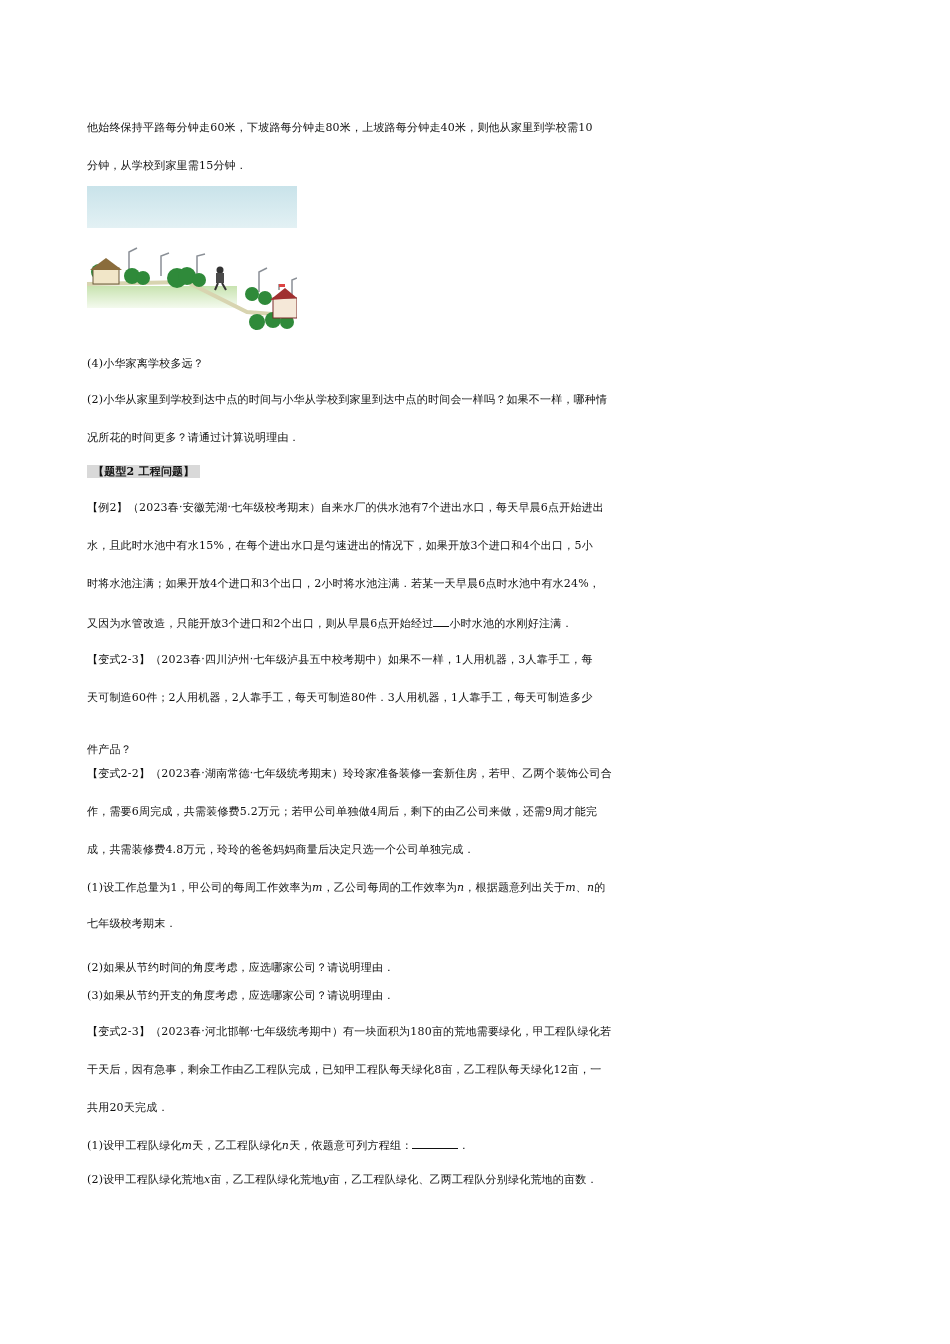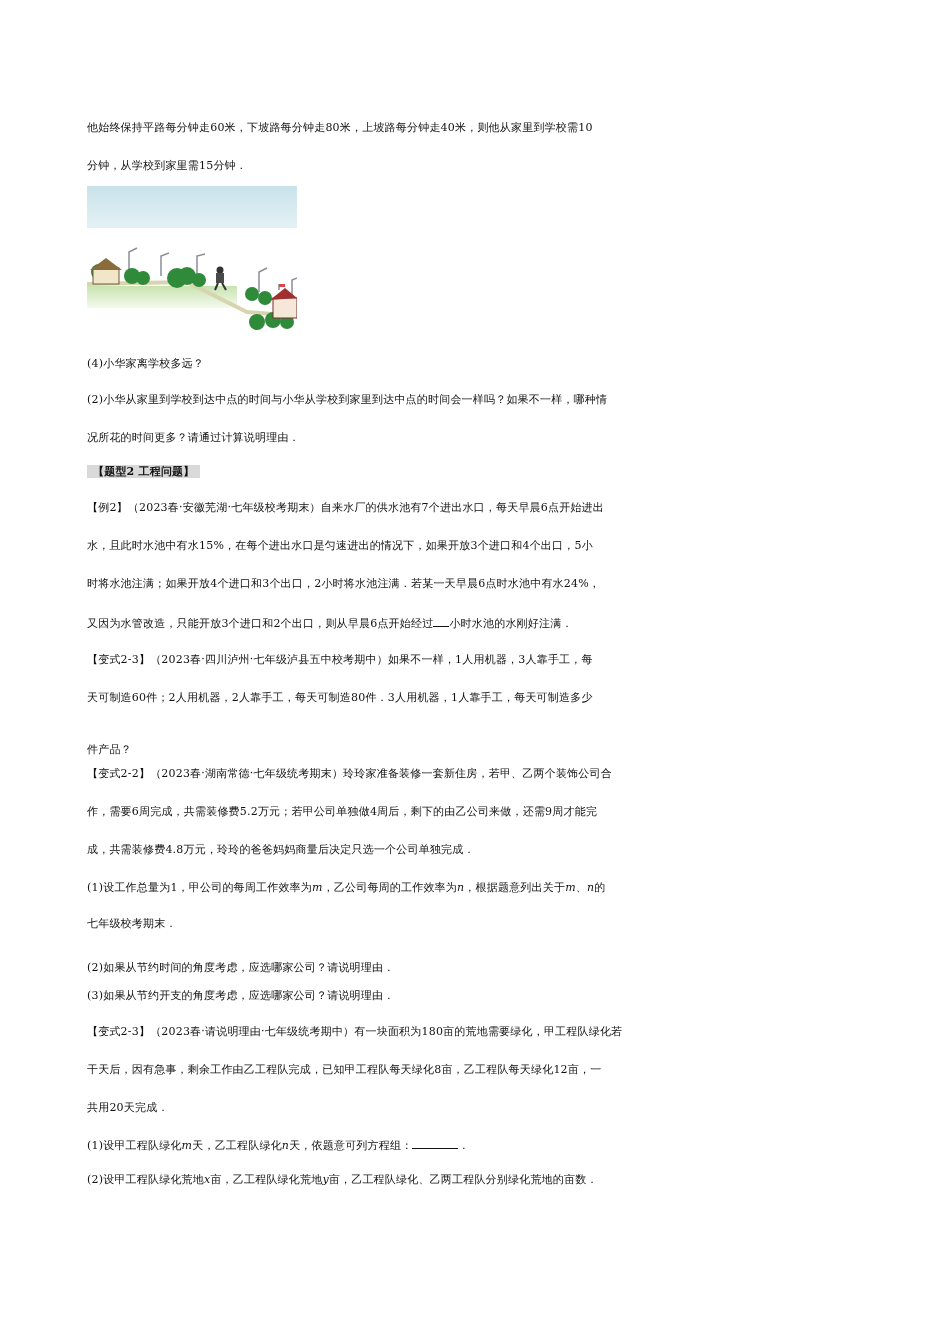--- a/index.html
+++ b/index.html
@@ -103,21 +103,21 @@
   <div class="line" style="top:802px">作，需要6周完成，共需装修费5.2万元；若甲公司单独做4周后，剩下的由乙公司来做，还需9周才能完</div>
   <div class="line" style="top:840px">成，共需装修费4.8万元，玲玲的爸爸妈妈商量后决定只选一个公司单独完成．</div>
   <div class="line" style="top:878px">
     <span>(1)设工作总量为1，甲公司的每周工作效率为</span><span class="it">m</span><span>，乙公司每周的工作效率为</span><span class="it">n</span><span>，根据题意列出关于</span><span class="it">m</span><span>、</span><span class="it">n</span><span>的</span>
   </div>
   <div class="line" style="top:914px">七年级校考期末．</div>
   <div class="line" style="top:958px">(2)如果从节约时间的角度考虑，应选哪家公司？请说明理由．</div>
   <div class="line" style="top:986px">(3)如果从节约开支的角度考虑，应选哪家公司？请说明理由．</div>
 
   <div class="line" style="top:1022px">
-    <span class="bold">【变式2-3】</span><span>（2023春·请说明理由·七年级统考期中）有一块面积为180亩的荒地需要绿化，甲工程队绿化若</span>
+    <span class="bold">【变式2-3】</span><span>（2023春·河北邯郸·七年级统考期中）有一块面积为180亩的荒地需要绿化，甲工程队绿化若</span>
   </div>
   <div class="line" style="top:1060px">干天后，因有急事，剩余工作由乙工程队完成，已知甲工程队每天绿化8亩，乙工程队每天绿化12亩，一</div>
   <div class="line" style="top:1098px">共用20天完成．</div>
   <div class="line" style="top:1134px">
     <span>(1)设甲工程队绿化</span><span class="it">m</span><span>天，乙工程队绿化</span><span class="it">n</span><span>天，依题意可列方程组：</span><span class="blank-long"></span><span>．</span>
   </div>
   <div class="line" style="top:1170px">
     <span>(2)设甲工程队绿化荒地</span><span class="it">x</span><span>亩，乙工程队绿化荒地</span><span class="it">y</span><span>亩，乙工程队绿化、乙两工程队分别绿化荒地的亩数．</span>
   </div>
 

